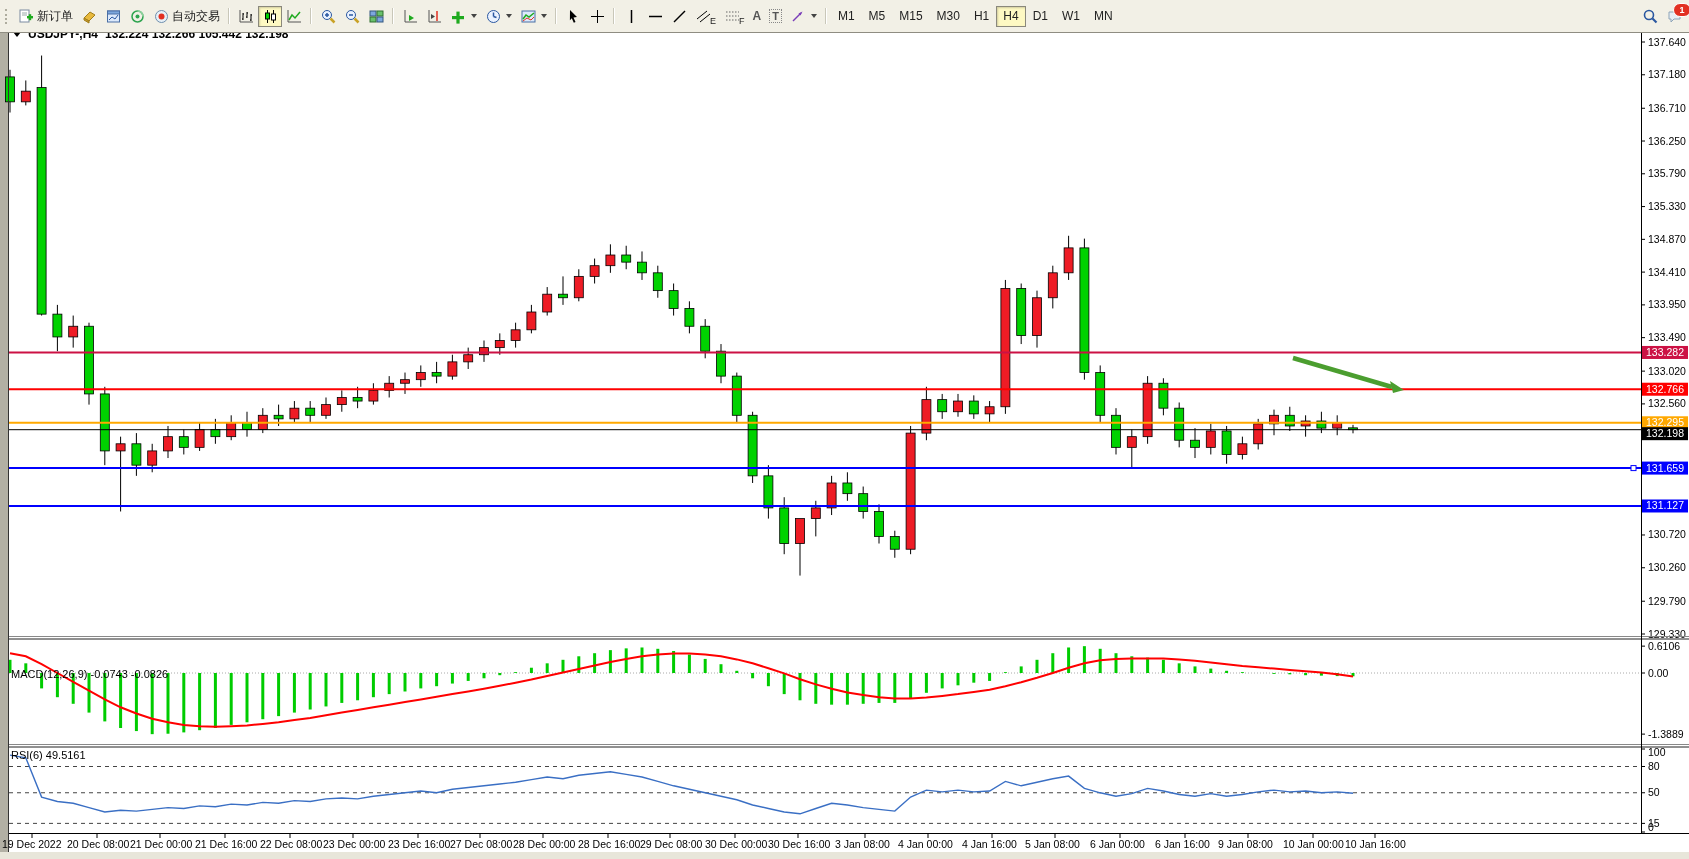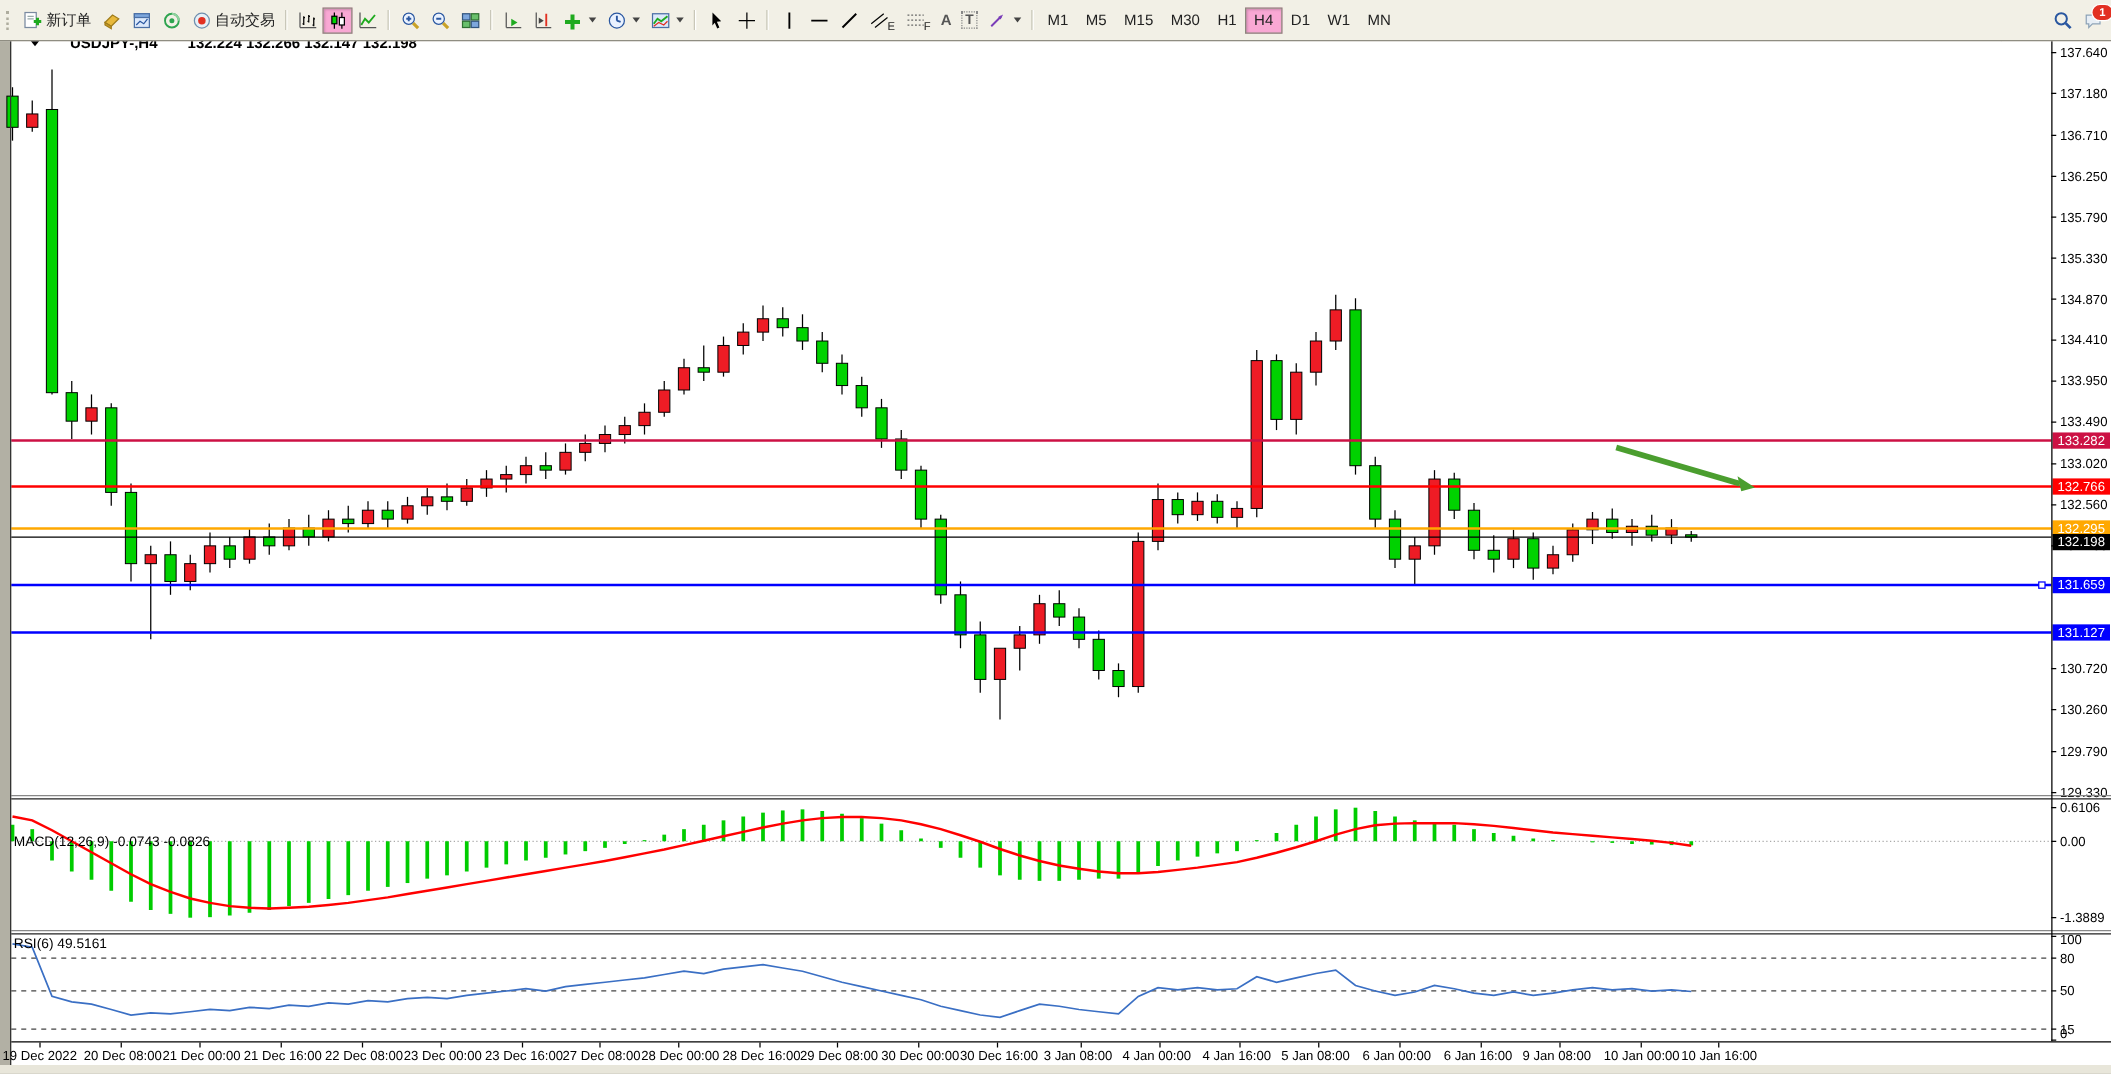--- a/index.html
+++ b/index.html
@@ -6,34 +6,34 @@
   body{width:1689px;height:859px;position:relative;overflow:hidden;
        background:#b2b0a4;font-family:"Liberation Sans",sans-serif}
   
   .toolbar{position:absolute;top:0;left:0;width:1689px;height:22px;box-sizing:border-box;
            background:#f2f0e6;border-bottom:1px solid #8f8d82;display:flex;align-items:center;
            padding:16px 3px;z-index:10}
   .grip{width:3px;height:15px;border-left:2px dotted #aeac9e;margin:0 4px 0 2px}
   .sep{width:0;height:16px;border-left:1px solid #c9c7b9;border-right:1px solid #fff;margin:0 4px}
   .tbtn{display:flex;align-items:center;gap:3px;height:19px;padding:0 3px;border:1px solid transparent;
         background:transparent;font:12px "Liberation Sans",sans-serif;color:#222;cursor:default}
-  .tbtn.pressed{border:1px solid #8a887c;background:#f9a8d4;box-shadow:inset 1px 1px 2px rgba(0,0,0,.18)}
+  .tbtn.pressed{border:1px solid #8a887c;background:#fef9c3;box-shadow:inset 1px 1px 2px rgba(0,0,0,.18)}
   .ic{display:inline-flex;width:16px;height:16px;align-items:center;justify-content:center}
   .ic svg{width:15px;height:15px}
   .caret{width:0;height:0;border-left:3px solid transparent;border-right:3px solid transparent;
          border-top:4px solid #444;margin-left:2px}
   .tf{padding:0 6px;font:12px "Liberation Sans",sans-serif}
   .spacer{flex:1}
   .bubble{position:relative}
   .badge{position:absolute;top:-4px;right:-6px;min-width:12px;height:12px;border-radius:7px;
          background:#e23022;color:#fff;font:bold 9px/12px "Liberation Sans",sans-serif;
          text-align:center;padding:0 2px;border:1px solid #fff}
   
   .ovl{position:absolute;z-index:5;pointer-events:none;color:#000;white-space:nowrap}
-  #chart-title{left:24px;top:27px;font:600 12px "Liberation Sans",sans-serif;display:flex;align-items:center;gap:24px}
+  #chart-title{left:13px;top:27px;font:600 12px "Liberation Sans",sans-serif;display:flex;align-items:center;gap:7px}
   .tri{width:0;height:0;border-left:4px solid transparent;border-right:4px solid transparent;border-top:5px solid #000}
   #macd-label{left:11px;top:668px;font:11px "Liberation Sans",sans-serif}
   #rsi-label{left:11px;top:749px;font:11px "Liberation Sans",sans-serif}
   #csvg{position:absolute;left:0;top:0;z-index:1}
 </style>
 </head>
 <body>
 
 <div class="toolbar">
   <div class="grip"></div>
@@ -728,16 +728,16 @@
       <line x1="1313" y1="834" x2="1313" y2="838" stroke="#000"></line>
       <text x="1283" y="848" fill="#000">10 Jan 00:00</text>
       <line x1="1375" y1="834" x2="1375" y2="838" stroke="#000"></line>
       <text x="1345" y="848" fill="#000">10 Jan 16:00</text>
     </g>
   </svg>
 
 <div class="ovl" id="chart-title">
   <span class="tri"></span>
   <span>USDJPY-,H4</span>
-  <span>132.224 132.266 132.147 132.198</span>
+  <span>132.224 132.266 105.442 132.198</span>
 </div>
 <div class="ovl" id="macd-label">MACD(12,26,9) -0.0743 -0.0826</div>
 <div class="ovl" id="rsi-label">RSI(6) 49.5161</div>
 
 </body></html>

